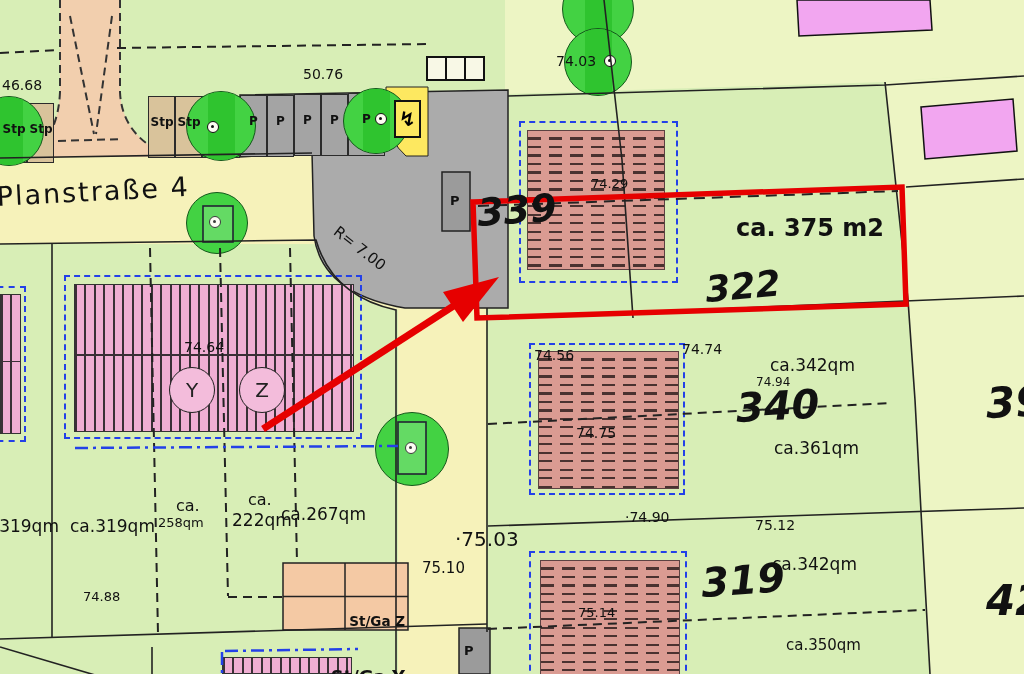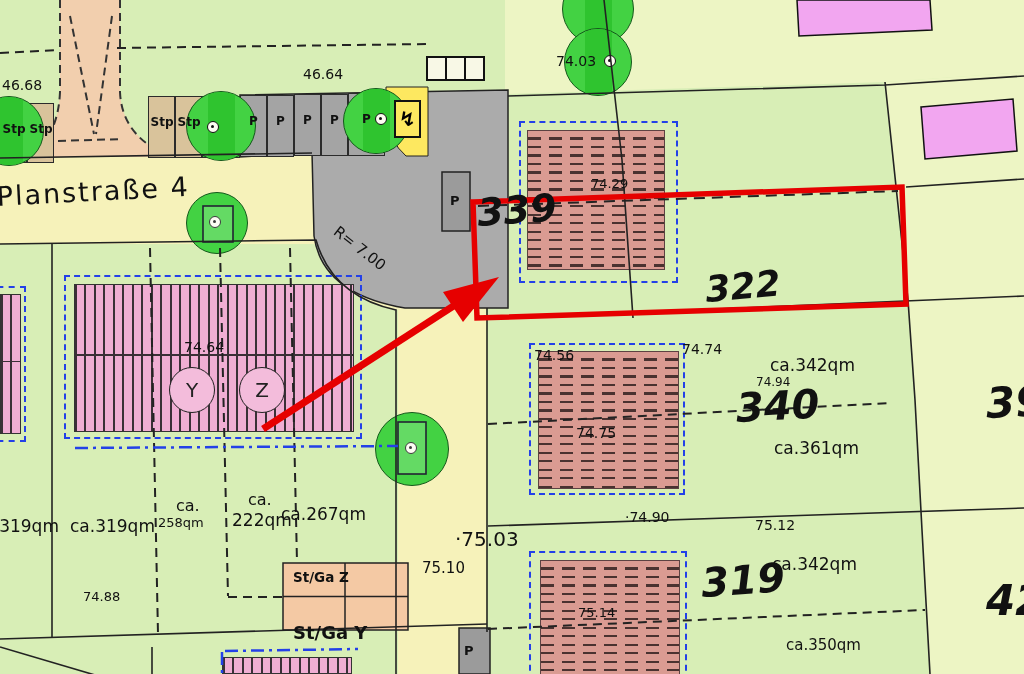--- a/index.html
+++ b/index.html
@@ -21,21 +21,21 @@
       repeating-linear-gradient(90deg, #3a3036 0 1.8px, #f0aed3 1.8px 9.5px);}
   .blue{position:absolute;border:2.5px dashed #2340e8;box-sizing:border-box;}
   .tree{position:absolute;border-radius:50%;border:1.6px solid #15581c;background:#43d243;overflow:hidden;box-sizing:border-box;}
   .band{position:absolute;top:0;bottom:0;background:#2fc42f;}
   .flower{position:absolute;width:12px;height:12px;border:1.6px solid #111;border-radius:50%;background:#fdfdf2;box-sizing:border-box;}
   .flower::after{content:"";position:absolute;left:2.8px;top:2.8px;width:3.2px;height:3.2px;background:#111;border-radius:50%;}
   .yz{position:absolute;width:46px;height:46px;border:1.8px solid #222;border-radius:50%;background:#f3bcdb;
       display:flex;align-items:center;justify-content:center;font-size:20px;color:#222;box-sizing:border-box;}
   .tbox{position:absolute;left:394px;top:100px;width:27px;height:38px;border:2.5px solid #111;background:#fde860;
         display:flex;align-items:center;justify-content:center;font-size:20px;font-weight:bold;box-sizing:border-box;z-index:6;}
-  .glbl{position:absolute;width:112px;text-align:left;font-weight:600;color:#111;line-height:1;}
+  .glbl{position:absolute;width:112px;text-align:right;font-weight:600;color:#111;line-height:1;margin-top:44px;}
 </style>
 </head>
 <body>
 
 <div id="map">
 
   <svg id="ground" width="1024" height="674" viewBox="0 0 1024 674">
     <g>
       <rect x="0" y="0" width="1024" height="674" fill="#d8eeb6"></rect>
       <polygon points="505,0 1024,0 1024,72 885,82 505,94" fill="#edf5c4"></polygon>
@@ -169,24 +169,25 @@
       <line x1="263" y1="429" x2="455" y2="305" stroke="#e60000" stroke-width="7"></line>
       <polygon points="499,277 443,292 463,322" fill="#e60000"></polygon>
     </g>
   </svg>
 
   <div id="labels">
     <div class="tbox">
       <span>↯</span>
     </div>
   <div class="lbl" style="left: 2px; top: 78px; font-size: 14px;">46.68</div>
-      <div class="lbl" style="left: 303px; top: 67px; font-size: 14px;">46.64</div>
+      <div class="lbl" style="left: 303px; top: 67px; font-size: 14px;">50.76</div>
       <div class="lbl" style="left: -4px; top: 183px; font-size: 27px; transform: rotate(-3deg); letter-spacing: 2px;">Planstraße 4</div>
       <div class="lbl" style="left: 556px; top: 54px; font-size: 14px;">74.03</div>
       <div class="lbl" style="left: 476px; top: 194px; font-size: 38px; font-weight: bold; font-style: italic; transform: rotate(-4deg);">339</div>
+      <div class="lbl" style="left: 736px; top: 216px; font-size: 24px; font-weight: bold;">ca. 375 m2</div>
       <div class="lbl" style="left: 704px; top: 272px; font-size: 36px; font-weight: bold; font-style: italic; transform: rotate(-5deg);">322</div>
       <div class="lbl" style="left: 591px; top: 177px; font-size: 13px;">74.29</div>
       <div class="lbl" style="left: 534px; top: 348px; font-size: 14px;">74.56</div>
       <div class="lbl" style="left: 682px; top: 342px; font-size: 14px;">74.74</div>
       <div class="lbl" style="left: 735px; top: 388px; font-size: 40px; font-weight: bold; font-style: italic; transform: rotate(-3deg);">340</div>
       <div class="lbl" style="left: 770px; top: 357px; font-size: 17px;">ca.342qm</div>
       <div class="lbl" style="left: 756px; top: 376px; font-size: 12px;">74.94</div>
       <div class="lbl" style="left: 774px; top: 440px; font-size: 17px;">ca.361qm</div>
       <div class="lbl" style="left: 576px; top: 426px; font-size: 14px;">74.75</div>
       <div class="lbl" style="left: 985px; top: 383px; font-size: 42px; font-weight: bold; font-style: italic; transform: rotate(-3deg);">39</div>

